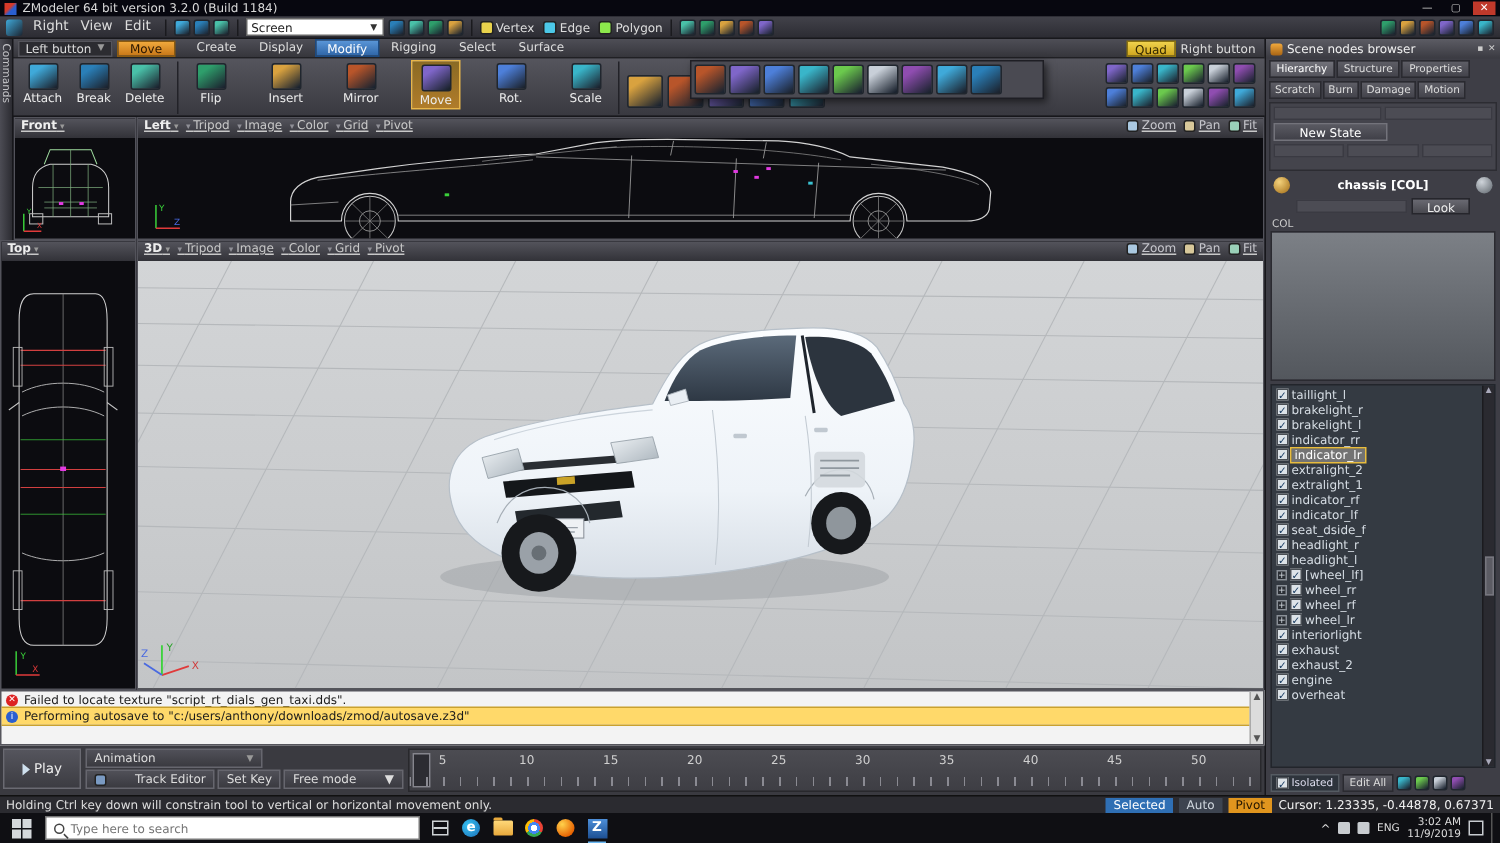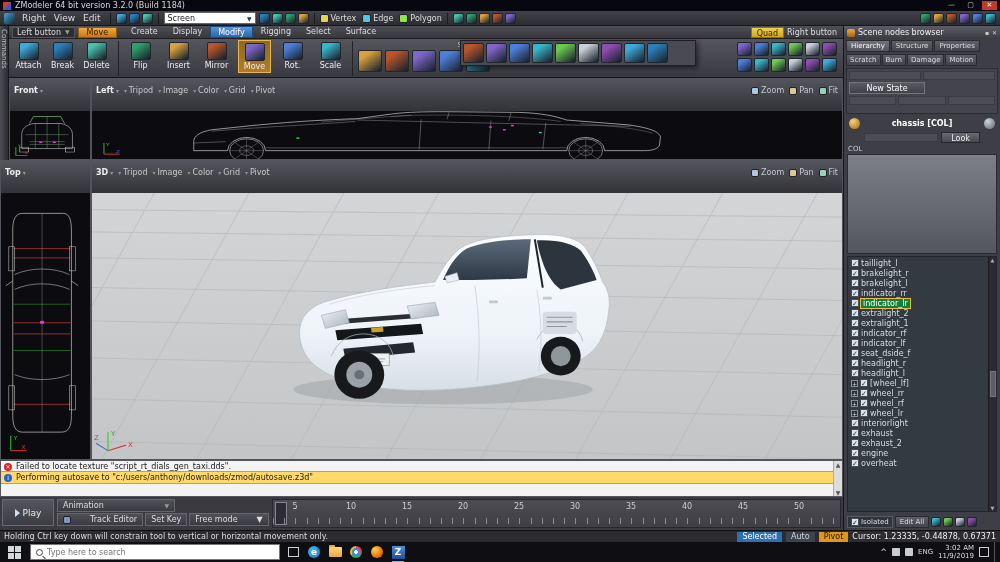--- a/index.html
+++ b/index.html
@@ -57,21 +57,21 @@
 .tb-title{height:10px;background:linear-gradient(#72727a,#4e4e56);font-size:7px;color:#f0f0f0;display:flex;align-items:center;padding:0 3px;gap:3px;}
 .tb-x{margin-left:auto;font-size:6px;color:#ddd;}
 .tb-body{display:flex;gap:2px;padding:2px;}
 .tb-body .icn{width:21px;height:20px;}
 .tool-right{margin-left:auto;display:flex;flex-direction:column;gap:2px;padding:2px 4px 0 0;}
 .tool-right .icluster .icn{width:15px;height:14px;}
 
 
 .vprow{display:flex;flex:none;}
 .vp{border:1px solid #53535b;background:#0c0c10;display:flex;flex-direction:column;overflow:hidden;}
-.vp-header{height:13px;flex:none;background:linear-gradient(#54545c,#323238);display:flex;align-items:flex-end;gap:5px;padding:16px 4px;font-size:8px;color:#c8c8c8;white-space:nowrap;}
+.vp-header{height:13px;flex:none;background:linear-gradient(#54545c,#323238);display:flex;align-items:flex-start;gap:5px;padding:0 4px;font-size:8px;color:#c8c8c8;white-space:nowrap;text-decoration:underline;}
 .vp-label{font-weight:bold;color:#eee;}
 .vp-label::after{content:" ▾";font-size:6px;color:#999;}
 .vp-mitem::before{content:"▾ ";font-size:6px;color:#8f8f96;}
 .vp-right{margin-left:auto;display:flex;gap:5px;align-items:center;}
 .vp-rc{display:flex;gap:2px;align-items:center;font-size:8px;color:#c6c6cc;}
 .micn{width:8px;height:8px;border-radius:2px;display:inline-block;border:1px solid #222;}
 .vp-canvas{flex:1;position:relative;overflow:hidden;}
 .vp-canvas svg{display:block;width:100%;height:100%;}
 #vp-front{margin-left:9px;width:82px;height:82px;flex:none;}
 #vp-left{flex:1;height:82px;}
@@ -123,21 +123,21 @@
 .nodename{flex:1;text-align:center;color:#fff;font-weight:bold;font-size:8px;}
 .lookrow{display:flex;align-items:center;gap:3px;padding:0 20px;flex:none;}
 .btn-look{margin-left:auto;background:linear-gradient(#6a6a72,#48484f);border:1px solid #26262c;color:#eee;padding:0 9px;height:11px;line-height:11px;font-size:8px;}
 .col-label{font-size:7px;color:#ccc;padding:2px 4px 1px;flex:none;}
 .preview{height:100px;margin:0 3px;background:linear-gradient(#7c8086,#53575d);border:1px solid #2a2a30;flex:none;}
 .nodelist{flex:1;margin:2px 3px;background:#343a42;border:1px solid #22252b;position:relative;overflow:hidden;padding:1px 10px 1px 1px;}
 .noderow{display:flex;align-items:center;gap:2px;height:10px;padding-left:2px;}
 .exp{width:7px;height:7px;border:1px solid #8a9098;color:#d6dde4;font-size:6px;line-height:5px;text-align:center;background:#2a2e34;flex:none;}
 .cb{width:8px;height:8px;background:#dde3e8;border:1px solid #4a4f55;font-size:7px;line-height:8px;text-align:center;color:#173a60;flex:none;}
 .nlabel{color:#d6dde4;font-size:8px;white-space:nowrap;}
-.noderow.sel .nlabel{background:#15803d;outline:1px solid #e8bc3e;color:#fff;padding:0 2px;}
+.noderow.sel .nlabel{background:#737373;outline:1px solid #e8bc3e;color:#fff;padding:0 2px;}
 .nscroll{position:absolute;right:0;top:0;bottom:0;width:8px;background:#2a2a30;border-left:1px solid #1b1b1f;display:flex;flex-direction:column;align-items:center;justify-content:space-between;font-size:5px;color:#aab;}
 .nthumb{width:6px;height:26px;background:#5c5c64;border:1px solid #76767e;}
 .rp-bottom{display:flex;align-items:center;gap:2px;padding:2px 3px;flex:none;}
 .chk-isolated{display:flex;align-items:center;gap:2px;background:#2e343c;border:1px solid #555b62;color:#dde;padding:1px 3px;font-size:7px;}
 .btn-showall{background:linear-gradient(#5e5e66,#43434b);border:1px solid #2a2a30;color:#ddd;padding:1px 4px;font-size:7px;}
 .rp-bottom .icn{width:10px;height:10px;}
 
 
 .statusbar{height:12px;flex:none;background:#2b2b30;display:flex;align-items:center;gap:4px;padding:0 4px;font-size:8px;color:#ddd;border-top:1px solid #111;}
 .badge{height:10px;line-height:10px;padding:0 5px;font-size:8px;}
@@ -268,21 +268,21 @@
             <div class="tool">
               <span class="icn" style="background: linear-gradient(145deg, rgb(42, 127, 184) 25%, rgb(28, 36, 48) 95%); border: 1px solid rgb(32, 38, 46);"></span>
               <span class="lbl">Break</span>
             </div>
             <div class="tool">
               <span class="icn" style="background: linear-gradient(145deg, rgb(73, 192, 168) 25%, rgb(28, 36, 48) 95%); border: 1px solid rgb(32, 38, 46);"></span>
               <span class="lbl">Delete</span>
             </div>
           </span>
         <span class="vsep"></span>
-        <span id="tool-g2" style="display:flex;gap:5px">
+        <span id="tool-g2" style="display:flex;gap:17px">
             <div class="tool">
               <span class="icn" style="background: linear-gradient(145deg, rgb(46, 158, 107) 25%, rgb(28, 36, 48) 95%); border: 1px solid rgb(32, 38, 46);"></span>
               <span class="lbl">Flip</span>
             </div>
             <div class="tool">
               <span class="icn" style="background: linear-gradient(145deg, rgb(217, 162, 63) 25%, rgb(28, 36, 48) 95%); border: 1px solid rgb(32, 38, 46);"></span>
               <span class="lbl">Insert</span>
             </div>
             <div class="tool">
               <span class="icn" style="background: linear-gradient(145deg, rgb(184, 85, 42) 25%, rgb(28, 36, 48) 95%); border: 1px solid rgb(32, 38, 46);"></span>

